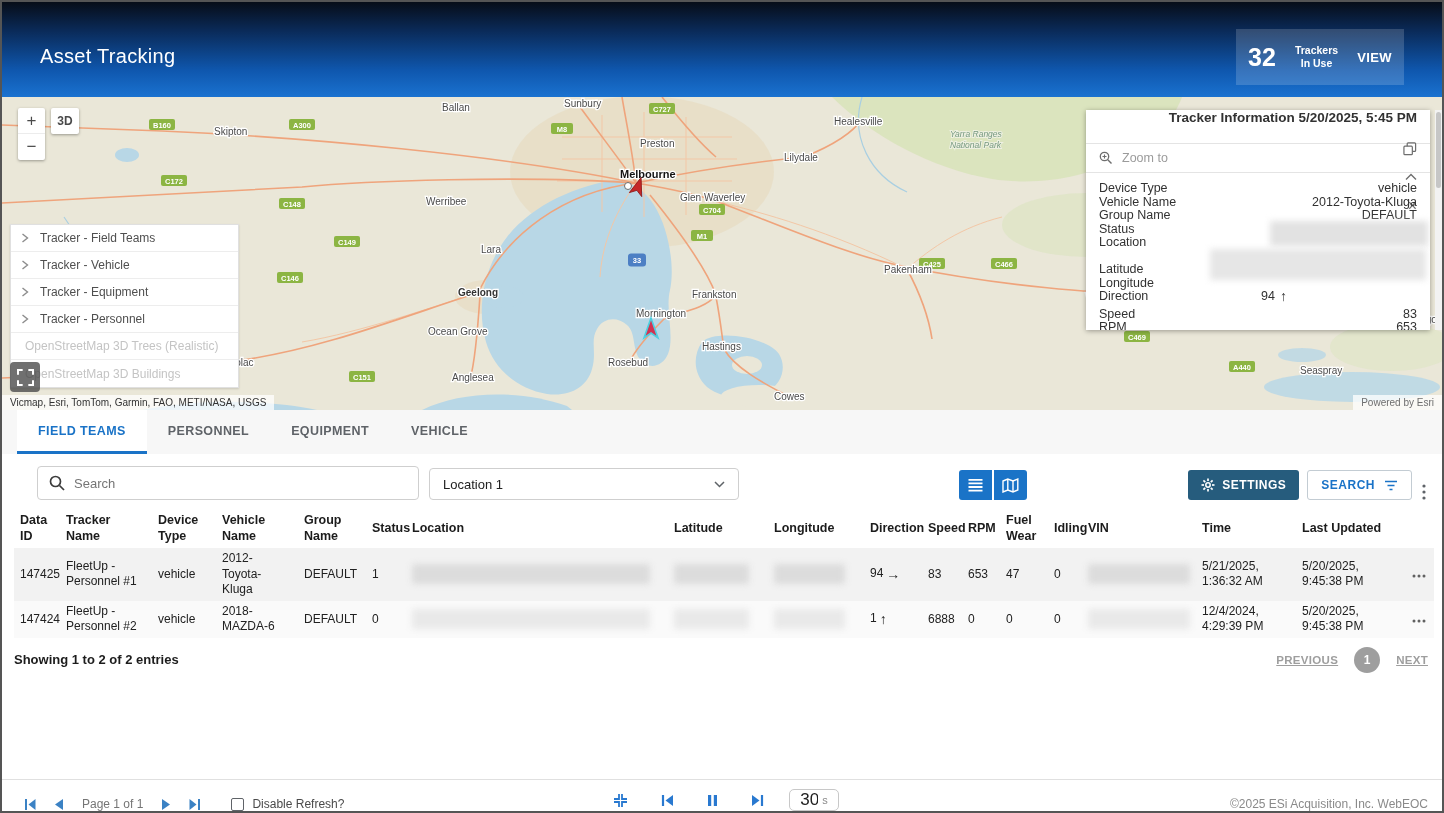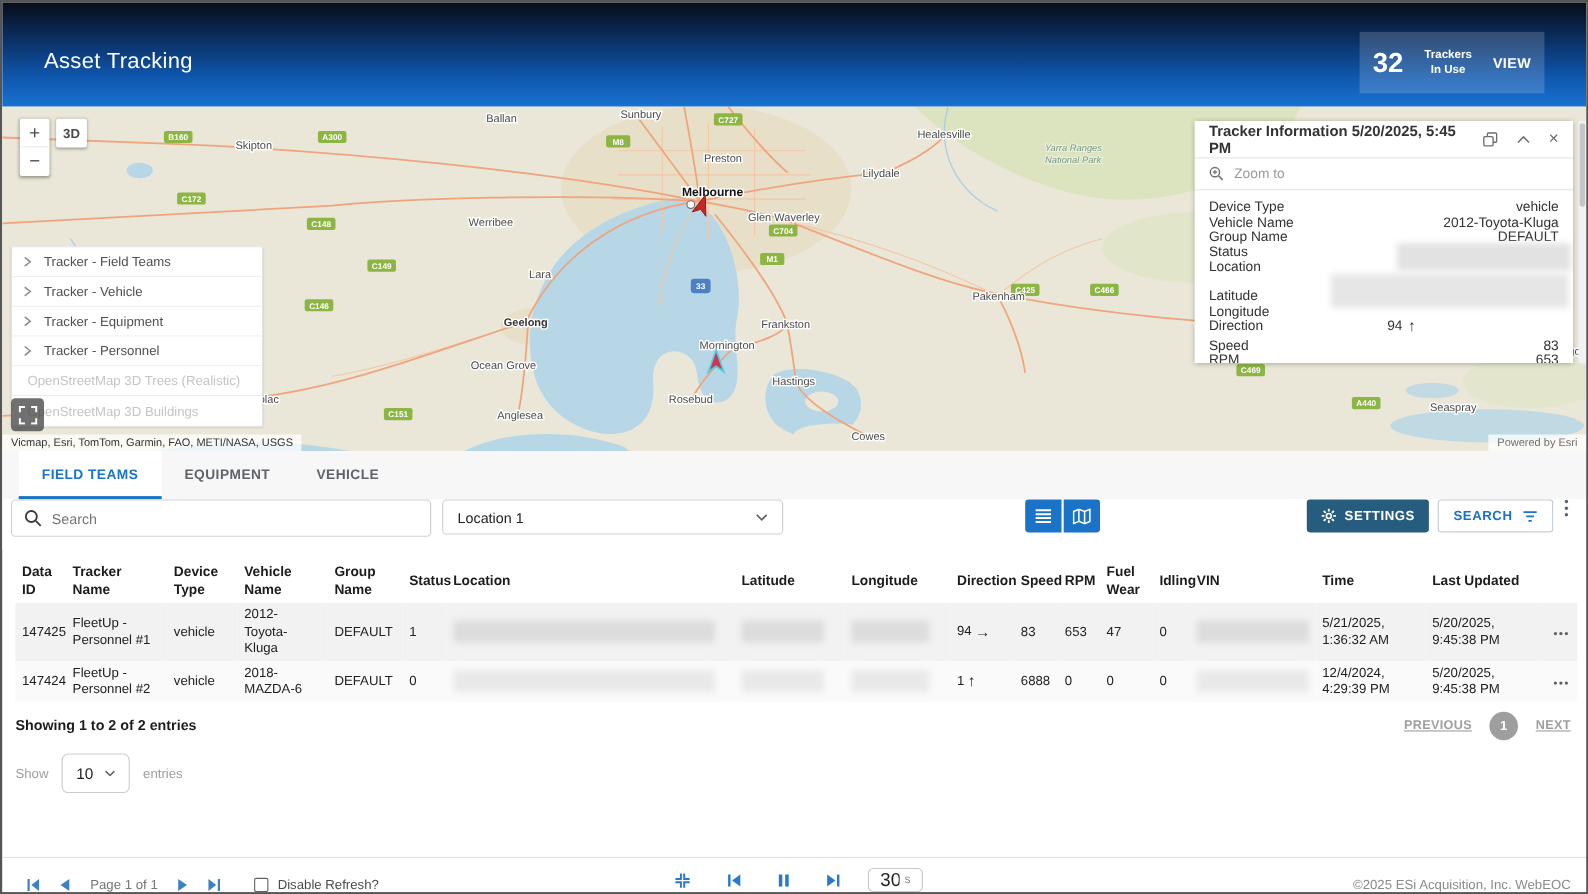--- a/index.html
+++ b/index.html
@@ -48,22 +48,22 @@
     justify-content:center; cursor:pointer; z-index:5; }
 
   .attribution { position:absolute; left:0; bottom:0; background:rgba(255,255,255,.75);
     font-size:10px; color:#323232; padding:2px 8px 2px 8px; }
   .powered { position:absolute; right:0; bottom:0; background:rgba(255,255,255,.75);
     font-size:10px; color:#6e6e6e; padding:2px 8px; }
 
   
   .popup { position:absolute; right:12px; top:13px; width:344px; height:220px; background:#fff;
     box-shadow:0 1px 5px rgba(0,0,0,.35); overflow:hidden; z-index:6; }
-  .popup-header { height:34px; display:flex; align-items:center; gap:17px; padding:0 13px;
-    border-bottom:1px solid #e4e4e4; }
+  .popup-header { height:34px; display:flex; align-items:flex-end; gap:17px; padding:0 13px;
+    border-bottom:1px solid #e4e4e4;flex-direction:column; }
   .popup-title { flex:1; font-size:13.5px; font-weight:bold; color:#323232; }
   .popup-icon { background:none; border:none; cursor:pointer; display:flex; align-items:center; color:#6e6e6e; }
   .popup-close { font-size:16px; color:#6e6e6e; line-height:1; }
   .zoomto-row { height:29px; display:flex; align-items:center; gap:9px; padding:0 13px;
     border-bottom:1px solid #e4e4e4; font-size:12.5px; color:#9b9b9b; cursor:pointer; }
   .popup-fields { position:relative; padding:9px 13px 0 13px; font-size:12.5px; color:#323232; }
   .pf-row { display:flex; justify-content:space-between; line-height:13.6px; }
   .pf-row.gap { margin-top:13px; }
   .pf-row.gap-sm { margin-top:4px; }
   .pf-val { text-align:right; }
@@ -78,21 +78,21 @@
   .popup-scrollbar .thumb { position:absolute; top:2px; left:1px; width:5px; height:76px;
     background:#c6c6c6; border-radius:3px; }
 
   
   .tabs { height:44px; flex:0 0 44px; background:#f7f7f7; display:flex; align-items:stretch; padding-left:15px; }
   .tab { display:flex; align-items:center; padding:0 21px; font-size:12.5px; font-weight:bold;
     letter-spacing:.4px; color:#5f6368; cursor:pointer; border-bottom:3px solid transparent; }
   .tab.active { color:#1a73c7; border-bottom-color:#1a73c7; background:#fff; }
 
   
-  .controls { height:46px; flex:0 0 46px; background:#fff; display:flex; align-items:flex-start; padding:0 16px 0 8px; }
+  .controls { height:46px; flex:0 0 46px; background:#fff; display:flex; align-items:flex-end; padding:0 16px 0 8px;margin-left:27px; }
   .search-box { width:382px; height:34px; border:1px solid #cfcfcf; border-radius:4px;
     display:flex; align-items:center; gap:9px; padding:0 11px; background:#fff; }
   .search-box input { border:none; outline:none; flex:1; font-size:13px; color:#212121;
     font-family:inherit; background:transparent; }
   .search-box input::placeholder { color:#757575; }
   .location-select { margin-left:10px; width:310px; height:32px; border:1px solid #cfcfcf;
     border-radius:4px; display:flex; align-items:center; justify-content:space-between;
     padding:0 13px; font-size:13px; color:#212121; cursor:pointer; }
   .toggle-group { margin-left:220px; display:flex; gap:2px; }
   .toggle-btn { width:33px; height:30px; background:#1a73c7; border:none; display:flex;
@@ -459,20 +459,21 @@
       <div class="redact-popup-1"></div>
       <div class="redact-popup-2"></div>
     </section>
     <div class="popup-scrollbar">
         <div class="thumb"></div>
       </div>
   </div>
 
   <nav class="tabs">
     <div class="tab active">FIELD TEAMS</div>
+    <div class="tab">PERSONNEL</div>
     <div class="tab">EQUIPMENT</div>
     <div class="tab">VEHICLE</div>
   </nav>
 
   <div class="controls">
     <div class="search-box">
       <svg width="16" height="16" viewBox="0 0 16 16">
         <circle cx="6.5" cy="6.5" r="5" fill="none" stroke="#3c3c3c" stroke-width="1.7"></circle>
         <path d="M10.5 10.5 L15 15" stroke="#3c3c3c" stroke-width="1.7"></path>
       </svg>
@@ -647,30 +648,20 @@
 
   <div class="table-meta">
     <span class="showing">Showing 1 to 2 of 2 entries</span>
     <div class="pagination">
       <span class="page-link">PREVIOUS</span>
       <span class="page-circle">1</span>
       <span class="page-link">NEXT</span>
     </div>
   </div>
 
-  <div class="page-size">
-    <span>Show</span>
-    <div class="size-box">
-      <span>10</span>
-      <svg width="10" height="6" viewBox="0 0 10 6">
-          <path d="M1 1 L5 5 L9 1" stroke="#5f6368" stroke-width="1.4" fill="none"></path>
-        </svg>
-    </div>
-    <span>entries</span>
-  </div>
 
   <div class="spacer"></div>
 
   <footer class="app-footer">
     <button class="nav-ic">
       <svg width="13" height="13" viewBox="0 0 13 13">
           <path d="M2 1 V12" stroke="#3b82c4" stroke-width="2"></path>
           <path d="M11.5 1 L4.5 6.5 L11.5 12 Z" fill="#3b82c4"></path>
         </svg>
     </button>

